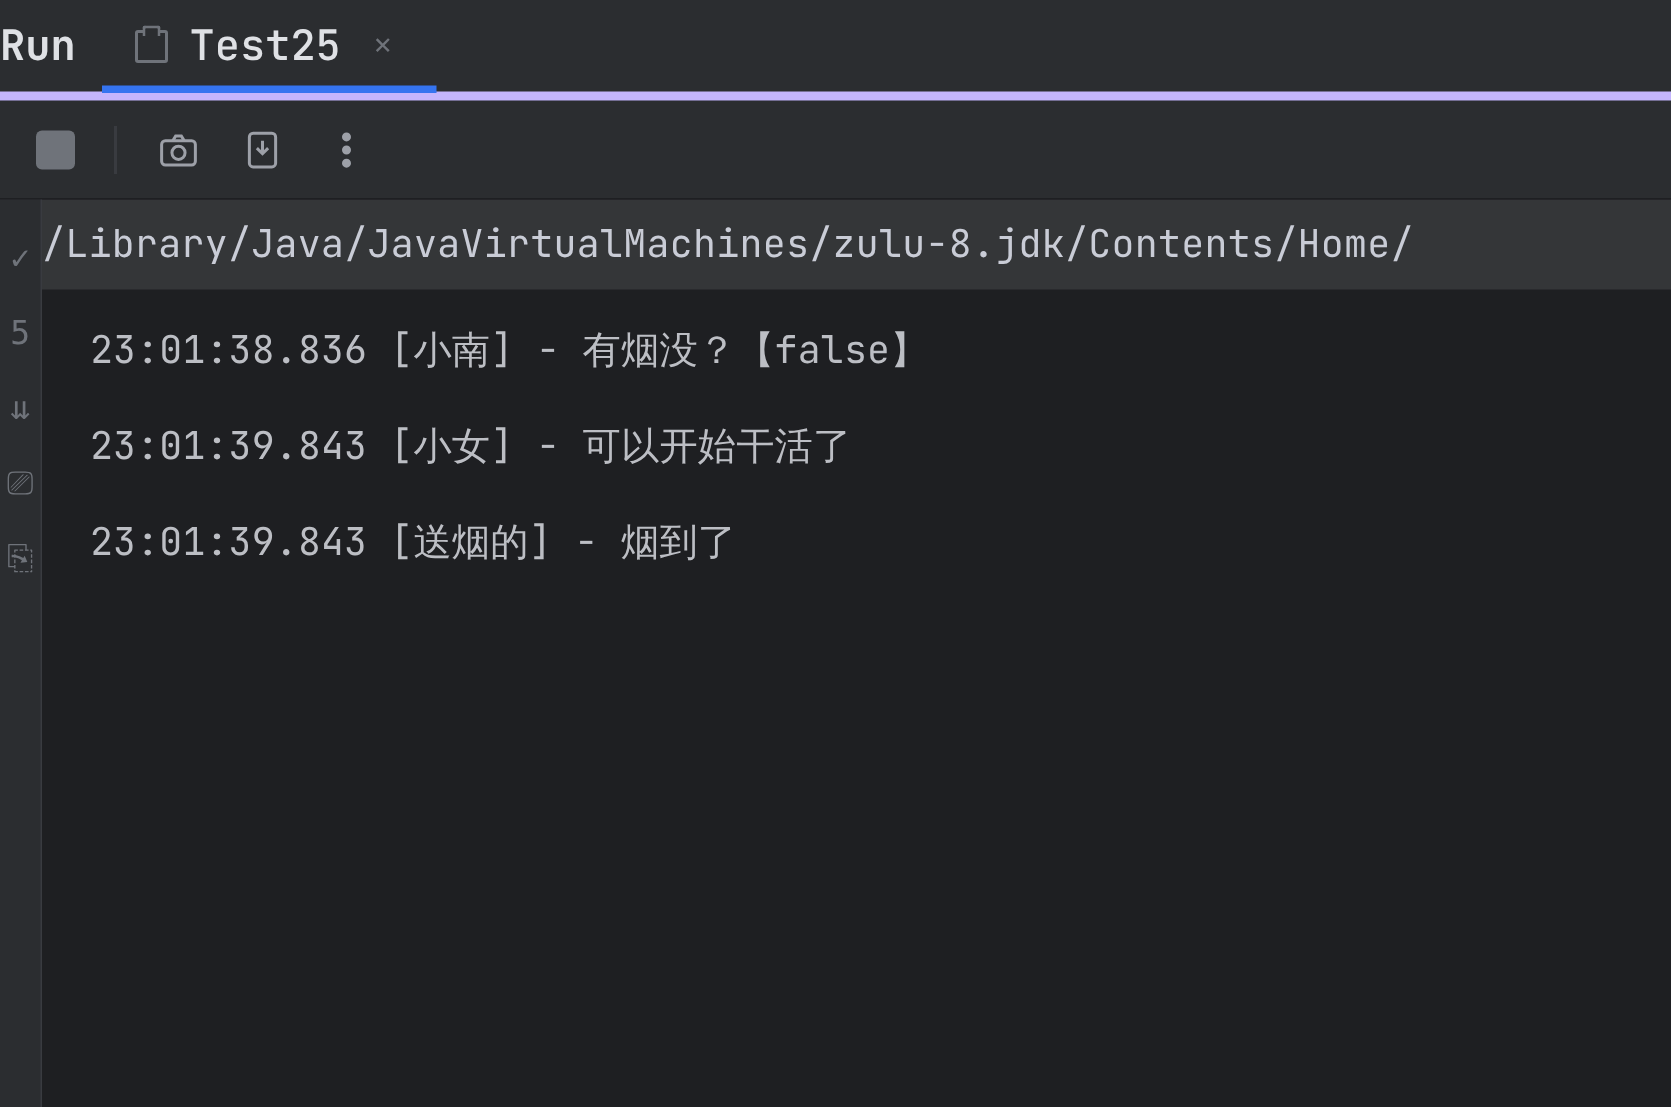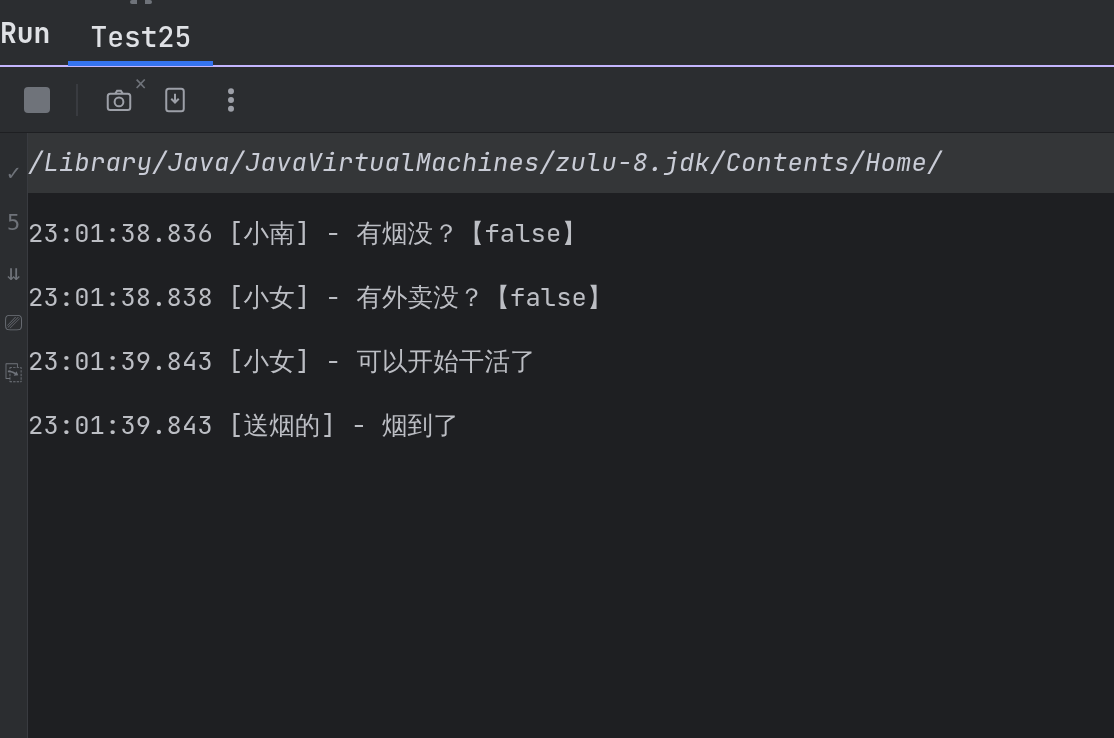--- a/index.html
+++ b/index.html
@@ -11,42 +11,41 @@
     font-family: "JetBrains Mono", "Menlo", "Consolas", monospace;
     overflow: hidden;
   }
 
   
   .tab-bar {
     height: 67px;
     background: #2b2d30;
     display: flex;
     align-items: stretch;
-    border-bottom: 2px solid #c4b5fd;
+    border-bottom: 6px solid #c4b5fd;
     position: relative;
   }
   .tab-run {
     display: flex;
     align-items: center;
     padding: 0 18px 0 0;
     font-size: 28px;
     font-weight: 600;
     color: #dfe1e5;
   }
   .tab-item {
     display: flex;
     align-items: center;
     gap: 14px;
     padding: 0 22px;
     font-size: 28px;
     font-weight: 500;
     color: #dfe1e5;
     position: relative;
     cursor: pointer;
-    flex-direction: column;
   }
   .tab-item.active::after {
     content: "";
     position: absolute;
     left: 0; right: 0; bottom: -1px;
     height: 5px;
     background: #3574f0;
   }
   .run-config-icon {
     width: 22px; height: 22px;
@@ -144,24 +143,24 @@
   .cmd-line {
     background: #343638;
     padding: 12px 0 14px 0;
     margin: 0 0 8px 0;
   }
   .cmd-line span {
     font-size: 25.5px;
     color: #c9ccd6;
     letter-spacing: 0.2px;
     white-space: pre;
-    font-style: italic;
   }
   .log-lines {
     padding: 0 0 0 0;
+    margin-left: 32px;
   }
   .log-line {
     font-size: 25.5px;
     color: #bcbec4;
     white-space: pre;
     line-height: 64px;
     height: 64px;
     letter-spacing: 0.1px;
   }
 </style>
@@ -224,18 +223,17 @@
         <span class="gutter-glyph">⎘</span>
       </div>
   </div>
 
   <div class="console">
     <div class="cmd-line">
       <span>/Library/Java/JavaVirtualMachines/zulu-8.jdk/Contents/Home/</span>
     </div>
     <div class="log-lines">
       <div class="log-line">23:01:38.836 [小南] - 有烟没？【false】</div>
-      <div class="log-line">23:01:38.838 [小女] - 有外卖没？【false】</div>
       <div class="log-line">23:01:39.843 [小女] - 可以开始干活了</div>
       <div class="log-line">23:01:39.843 [送烟的] - 烟到了</div>
     </div>
   </div>
 </div>
 
 </body></html>

